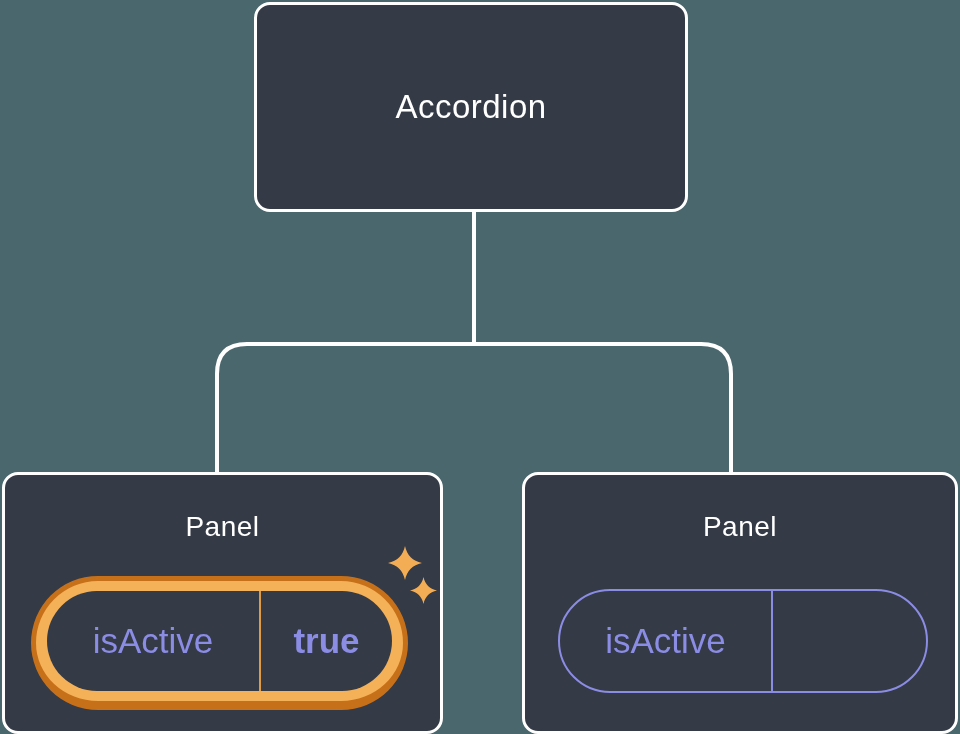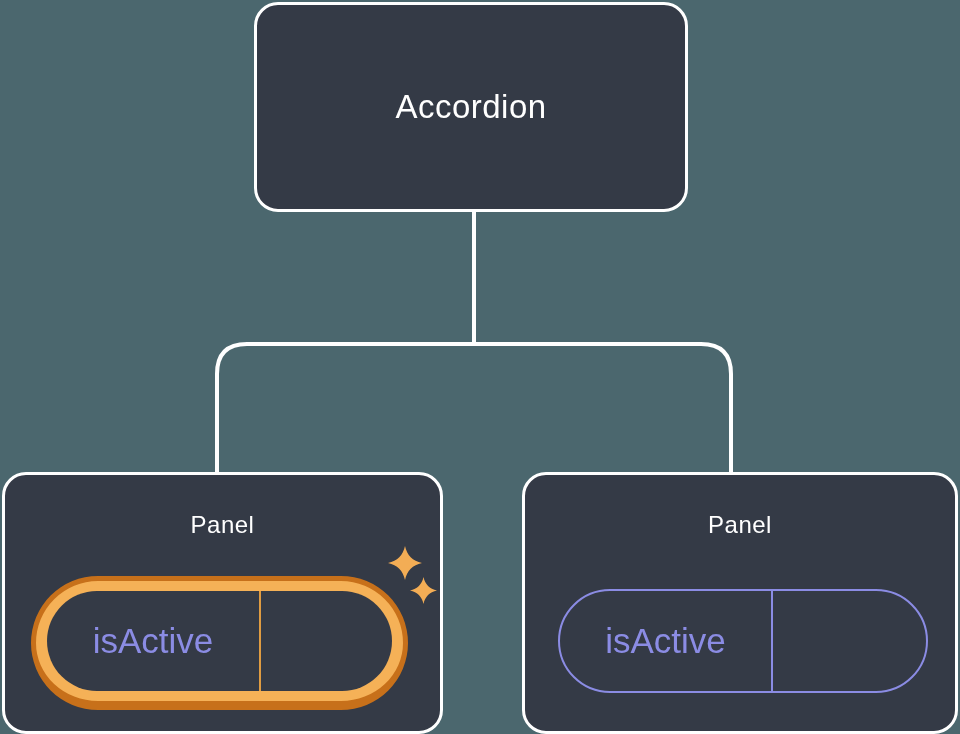--- a/index.html
+++ b/index.html
@@ -18,39 +18,39 @@
   html,body { width:960px; height:734px; }
   body { font-family:"Liberation Sans", sans-serif; }
 
   .canvas {
     position:relative; width:960px; height:734px;
     background:var(--bg); overflow:hidden;
   }
 
   .node {
     position:absolute; background:var(--box);
-    border:3px solid var(--box-border); border-radius:24px;
+    border:3px solid var(--box-border); border-radius:16px;
   }
 
   #accordion-box { left:254px; top:2px; width:434px; height:210px;
     display:flex; align-items:center; justify-content:center; }
   .node-title {
     color:var(--title-text); font-size:33px; font-weight:400; letter-spacing:0.5px;
   }
 
   #connector-svg { position:absolute; left:0; top:0; width:960px; height:734px; pointer-events:none; }
   #connector-svg path { stroke:var(--connector); stroke-width:4; fill:none; }
 
   .panel { }
   #panel-active   { left:2px;   top:472px; width:441px; height:262px; }
   #panel-inactive { left:522px; top:472px; width:436px; height:262px; }
 
   .panel-title {
     position:absolute; left:0; top:36px; width:100%; text-align:center;
-    color:var(--title-text); font-size:24px; font-weight:400; letter-spacing:0.5px;
+    color:var(--title-text); font-size:28px; font-weight:400; letter-spacing:0.5px;
   }
 
   
   .state-ring {
     position:absolute; left:26px; top:101px; width:377px; height:134px;
     background:var(--orange-light);
     border:5px solid var(--orange-dark); border-bottom-width:9px;
     border-radius:999px; padding:10px 11px;
   }
   .state-pill-inner {
@@ -96,20 +96,21 @@
   <div class="node" id="accordion-box">
     <span class="node-title">Accordion</span>
   </div>
 
   <div class="node panel" id="panel-active">
     <div class="panel-title">Panel</div>
     <div class="state-ring">
       <div class="state-pill-inner">
         <div class="cell prop">isActive</div>
         <div class="divider"></div>
+        <div class="cell value">true</div>
       </div>
     </div>
   </div>
 
   <svg class="sparkle" id="sparkle-large" viewBox="0 0 24 24" xmlns="http://www.w3.org/2000/svg">
     <path fill="currentColor" d="M12 0 C13.4 6.6 17.4 10.6 24 12 C17.4 13.4 13.4 17.4 12 24 C10.6 17.4 6.6 13.4 0 12 C6.6 10.6 10.6 6.6 12 0 Z"></path>
   </svg>
   <svg class="sparkle" id="sparkle-small" viewBox="0 0 24 24" xmlns="http://www.w3.org/2000/svg">
     <path fill="currentColor" d="M12 0 C13.4 6.6 17.4 10.6 24 12 C17.4 13.4 13.4 17.4 12 24 C10.6 17.4 6.6 13.4 0 12 C6.6 10.6 10.6 6.6 12 0 Z"></path>
   </svg>

